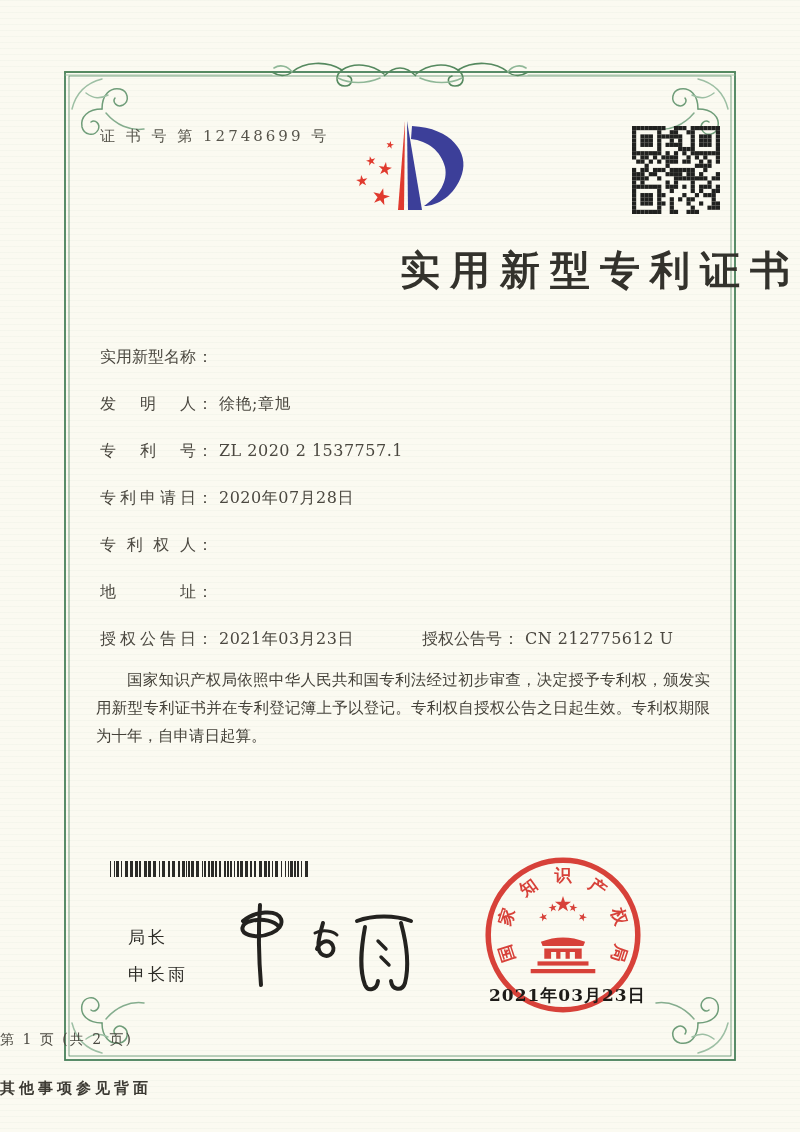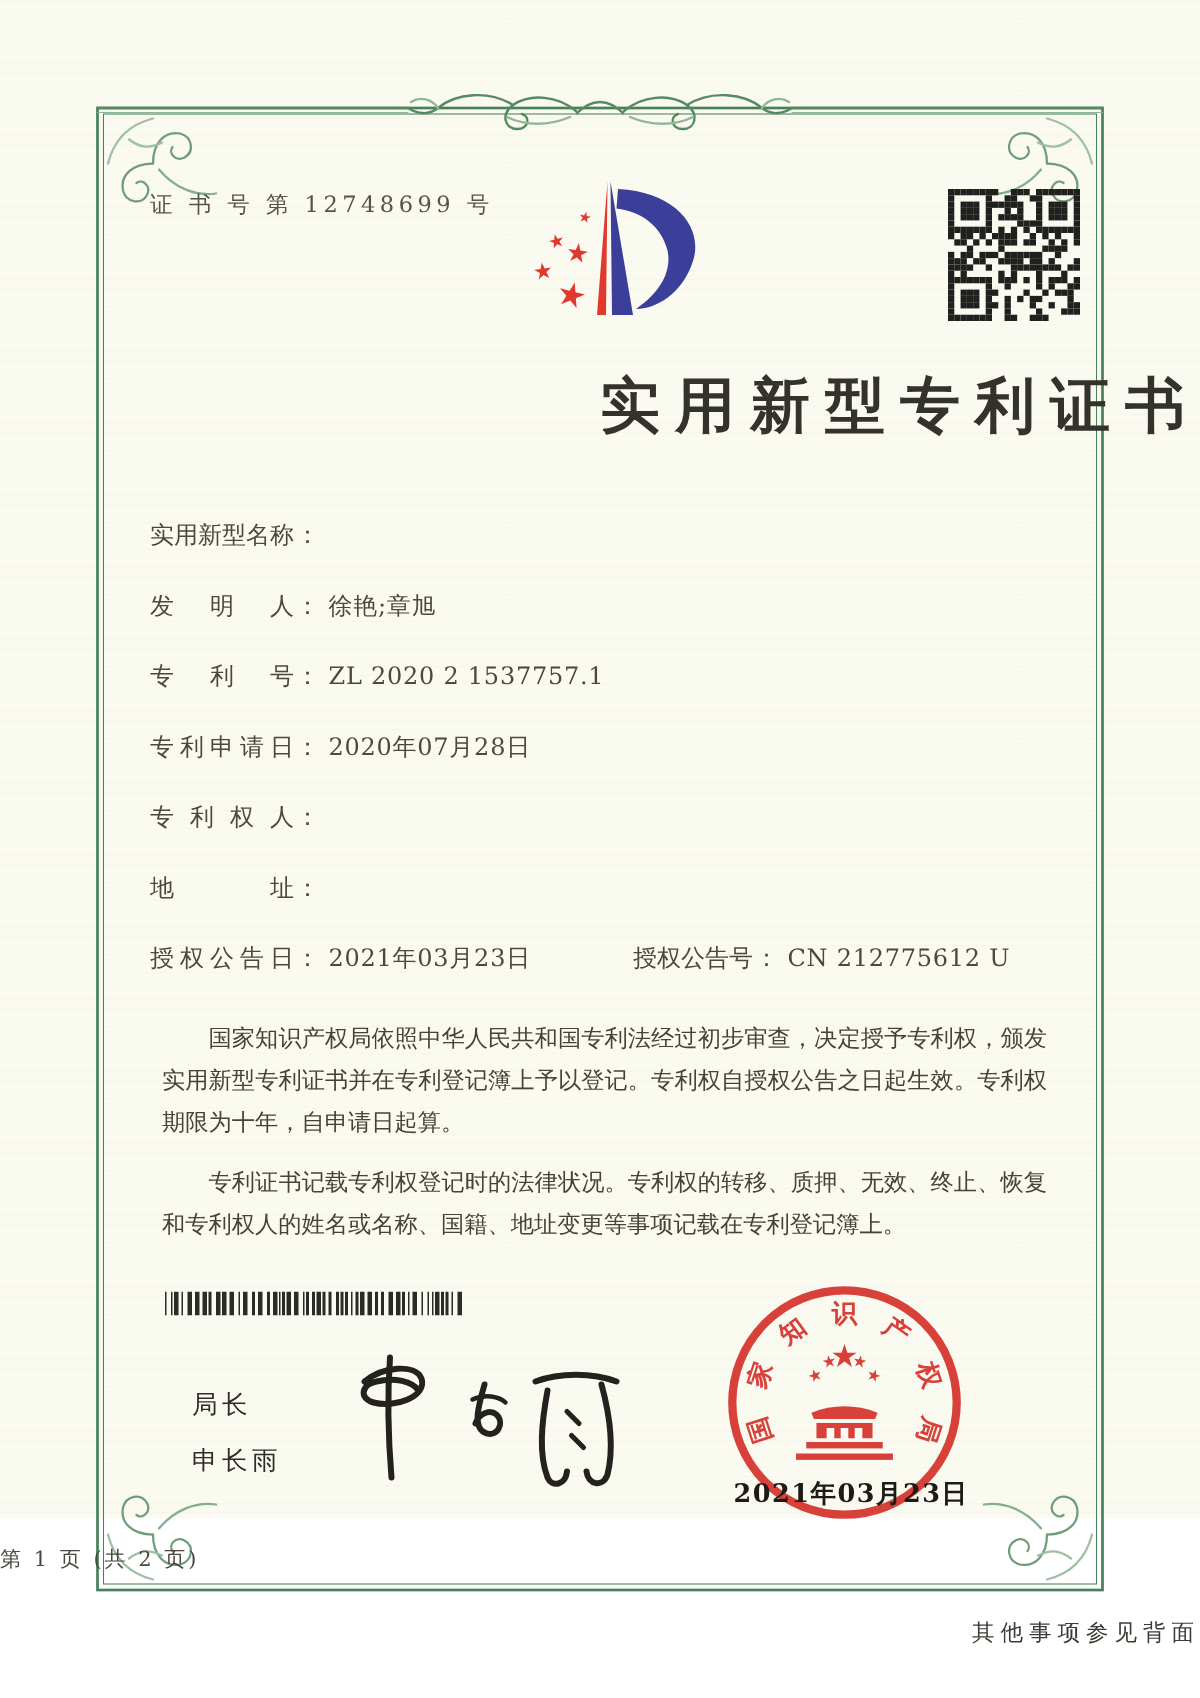--- a/index.html
+++ b/index.html
@@ -1,38 +1,38 @@
 <!DOCTYPE html>
 <html><head>
 <meta charset="utf-8">
 <style>
   html,body{margin:0;padding:0;}
   body{width:800px;height:1132px;overflow:hidden;
        font-family:"DejaVu Serif","Liberation Serif",serif;}
-  .page{position:relative;width:800px;height:1012px;
+  .page{position:relative;width:800px;height:1132px;
         background:
           repeating-linear-gradient(180deg, rgba(140,175,150,0.055) 0 1px, rgba(0,0,0,0) 1px 6px),
           #fbfaf1;}
   .abs{position:absolute;}
   .cert-no{left:100px;top:127px;font-size:15px;letter-spacing:3px;color:#55534a;}
   .title{left:0;right:0;top:243px;text-align:right;font-size:40px;font-weight:600;
          letter-spacing:10px;color:#33322c;}
   .fields{left:100px;top:344px;width:616px;font-size:16px;color:#4b4840;}
   .frow{display:flex;align-items:center;line-height:25px;margin-bottom:22px;}
   .flabel{display:inline-block;width:96px;text-align:justify;text-align-last:justify;}
   .fcolon{display:inline-block;margin:0 6px 0 1px;}
   .fvalue{display:inline-block;max-width:505px;letter-spacing:0.5px;}
   .grant2{margin-left:68px;}
   .paras{left:96px;top:666px;width:614px;font-size:15.5px;line-height:28px;
          color:#45423a;text-align:justify;}
-  .paras p{margin:12px;text-indent:2em;}
+  .paras p{margin:0;text-indent:2em;}
   .officials{left:108px;top:919px;font-size:17px;line-height:37px;letter-spacing:3px;color:#2e2d28;margin-left:20px;}
   .seal-date{left:489px;top:984px;font-size:17px;font-weight:600;letter-spacing:1px;color:#1d1b18;z-index:5;}
   .page-num{left:0;right:0;top:1031px;font-size:14px;letter-spacing:2px;color:#4a4840;}
-  .back-note{left:0;right:0;top:1079px;text-align:right;font-size:15px;letter-spacing:4px;color:#3c3a33;}
+  .back-note{left:0;right:0;top:1079px;text-align:left;font-size:15px;letter-spacing:4px;color:#3c3a33;font-weight:bold;}
   svg{display:block;}
 </style>
 </head>
 <body>
 
 <div class="page">
 
   <svg class="abs" style="left:0;top:0" width="800" height="1132" viewBox="0 0 800 1132">
     <defs>
       <g id="cfl" fill="none" stroke="#6f9d79" stroke-width="1.5" stroke-linecap="round">
@@ -371,21 +371,20 @@
         <span class="fcolon">：</span>
       <span class="fvalue">2021年03月23日</span>
       <span class="grant2">授权公告号</span>
         <span class="fcolon">：</span>
       <span class="fvalue">CN 212775612 U</span>
     </div>
   </div>
 
   <div class="abs paras">
     <p>国家知识产权局依照中华人民共和国专利法经过初步审查，决定授予专利权，颁发实用新型专利证书并在专利登记簿上予以登记。专利权自授权公告之日起生效。专利权期限为十年，自申请日起算。</p>
-    <p>专利证书记载专利权登记时的法律状况。专利权的转移、质押、无效、终止、恢复和专利权人的姓名或名称、国籍、地址变更等事项记载在专利登记簿上。</p>
   </div>
 
   <svg class="abs" style="left:110px;top:861px" width="200" height="16" viewBox="0 0 200 16">
       <g fill="#2b2b28">
         <rect x="0" y="0" width="1" height="16"></rect>
         <rect x="4" y="0" width="1" height="16"></rect>
         <rect x="6" y="0" width="3" height="16"></rect>
         <rect x="11" y="0" width="1" height="16"></rect>
         <rect x="15" y="0" width="3" height="16"></rect>
         <rect x="20" y="0" width="3" height="16"></rect>

